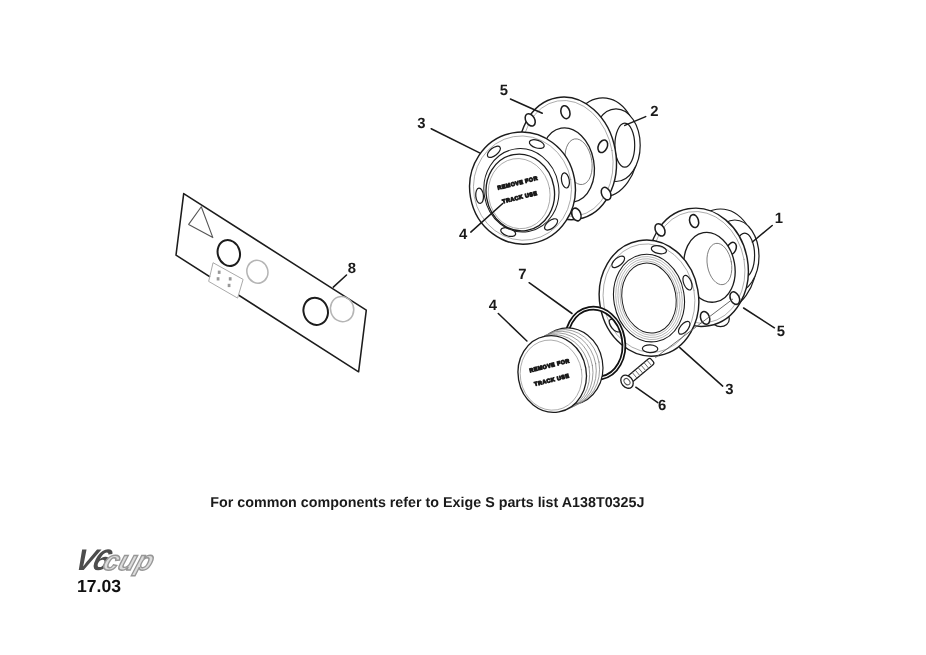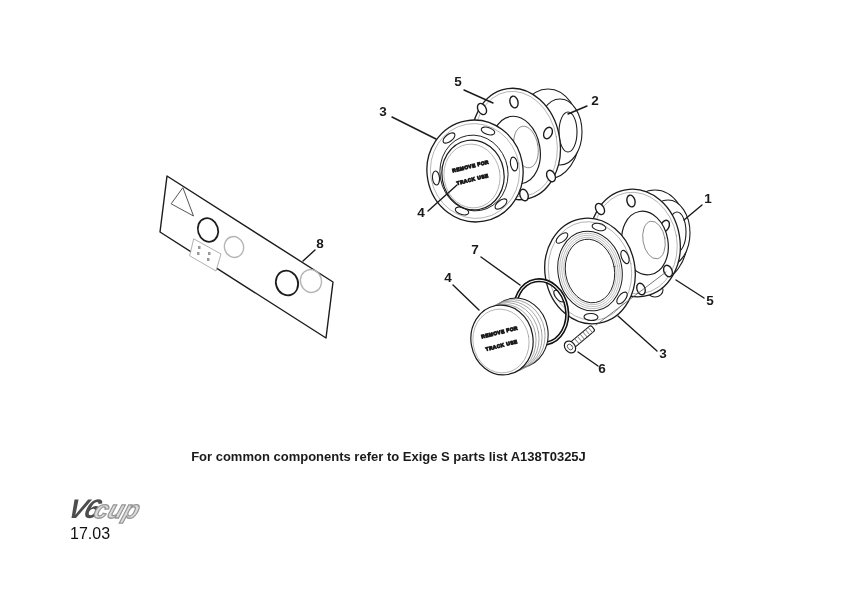--- a/index.html
+++ b/index.html
@@ -8,21 +8,21 @@
   #diagram-svg{position:absolute;left:0;top:0;}
   .callout{font-family:"Liberation Sans", sans-serif;font-size:13.5px;font-weight:bold;fill:#1a1a1a;}
   .captext{font-family:"Liberation Sans", sans-serif;font-size:5px;font-weight:bold;fill:#555;letter-spacing:.4px;}
   #note{position:absolute;left:0;top:449px;width:777px;text-align:center;
         font-size:13px;font-weight:bold;color:#1a1a1a;}
   #footer{position:absolute;left:64px;top:494px;}
   #logo{white-space:nowrap;transform:skewX(-18deg);transform-origin:left bottom;}
   .logo-v6{font-size:27px;font-weight:bold;font-style:italic;color:#4d4d4d;letter-spacing:-2px;}
   .logo-cup{font-size:25px;font-weight:bold;font-style:italic;color:#dcdcdc;
             -webkit-text-stroke:1.3px #979797;letter-spacing:0px;margin-left:-3px;}
-  #page-number{font-size:16px;font-weight:normal;color:#111;margin-top:0px;margin-left:6px;}
+  #page-number{font-size:16px;font-weight:bold;color:#111;margin-top:0px;margin-left:6px;}
 </style>
 </head>
 <body>
 
 <div id="page">
 
 <svg id="diagram-svg" width="842" height="595" viewBox="0 0 842 595" fill="none" stroke-linejoin="round" stroke-linecap="round">
 
   <g stroke="#1c1c1c">
     <polygon points="167,176 333,282 326,338 160,232" fill="#fff" stroke-width="1.4"></polygon>

